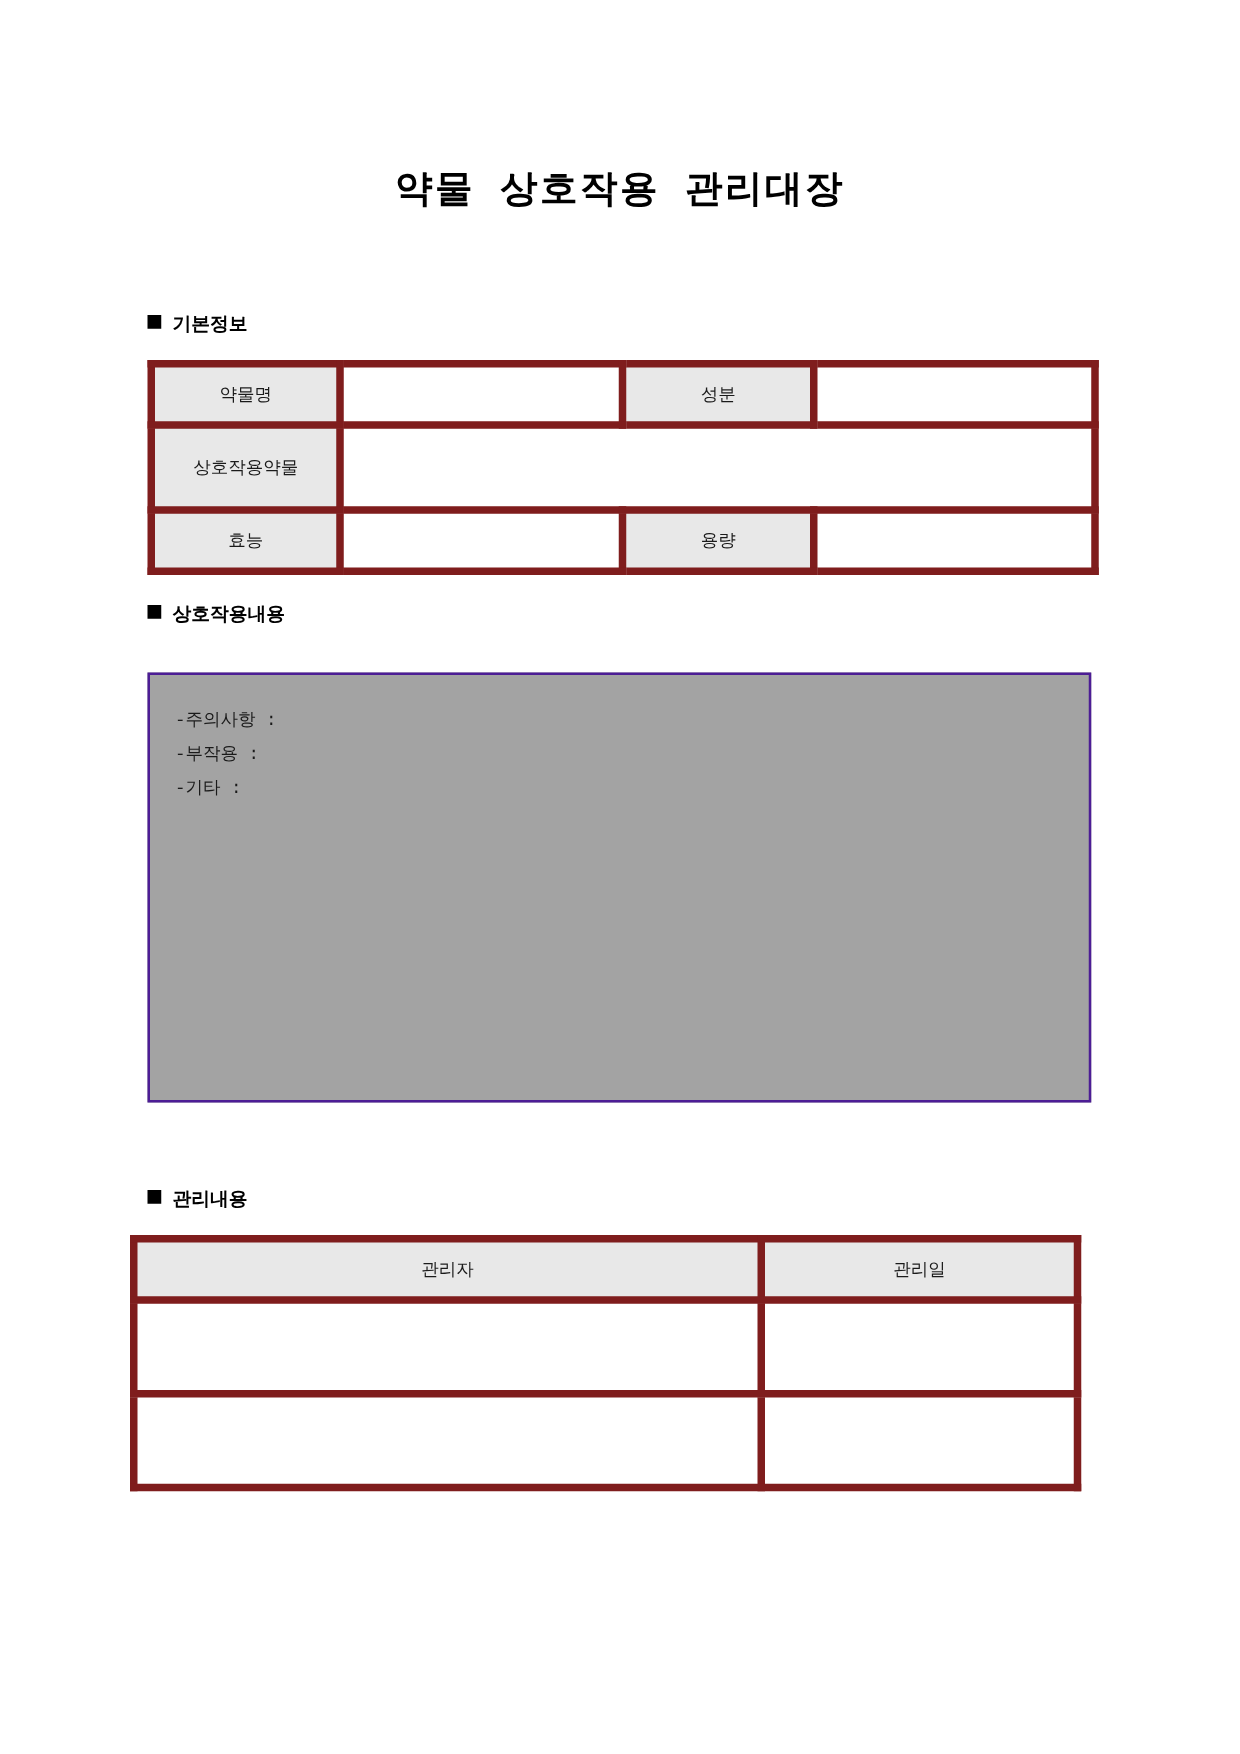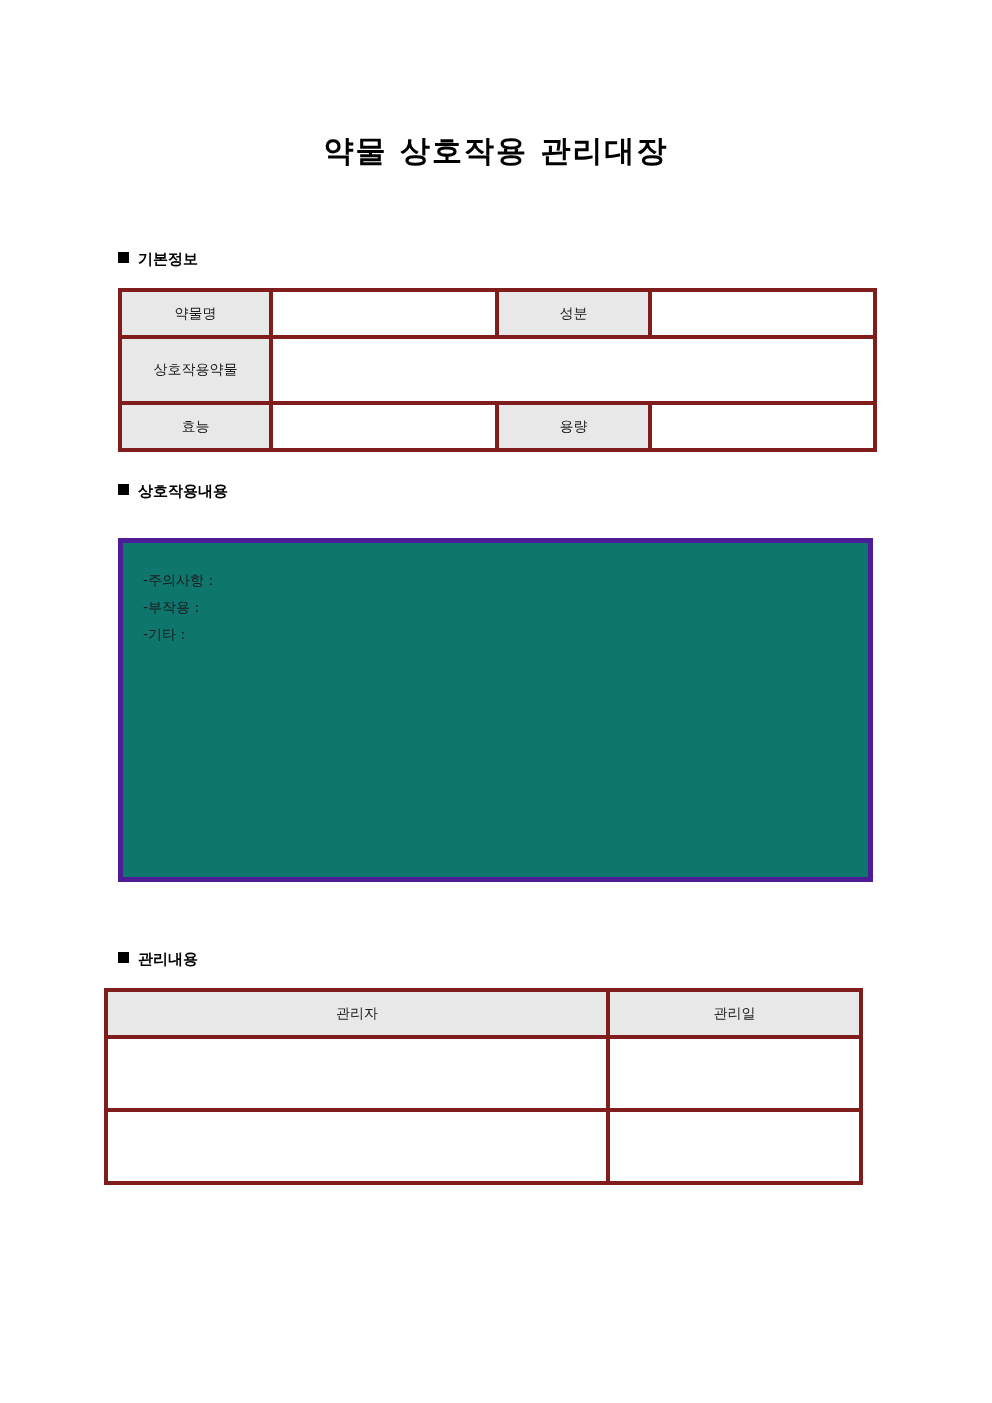--- a/index.html
+++ b/index.html
@@ -14,20 +14,21 @@
     color: #111111;
     position: relative;
     overflow: hidden;
   }
 
   .page {
     position: absolute;
     left: 0; top: 0;
     width: 992px;
     height: 1029px;
+    font-family: Liberation Mono, monospace;
   }
 
   
   .doc-title {
     position: absolute;
     left: 0;
     top: 131px;
     width: 992px;
     text-align: center;
     font-size: 30px;
@@ -59,21 +60,21 @@
 
   
   table.form-table {
     position: absolute;
     border-collapse: collapse;
     table-layout: fixed;
     font-size: 14px;
     color: #1a1a1a;
   }
   table.form-table td {
-    border: 4px solid #7f1d1d;
+    border: 6px solid #7f1d1d;
     padding: 0;
     text-align: center;
     vertical-align: middle;
     background: #ffffff;
   }
   table.form-table td.label {
     background: #e8e8e8;
   }
 
   #table-basic {
@@ -87,22 +88,22 @@
     width: 755px;
   }
 
   
   #interaction-box {
     position: absolute;
     left: 118px;
     top: 538px;
     width: 755px;
     height: 344px;
-    border: 5px solid #4c1d95;
-    background: #0f766e;
+    border: 2px solid #4c1d95;
+    background: #a3a3a3;
     box-sizing: border-box;
   }
   #interaction-box .lines {
     padding: 24px 0 0 20px;
   }
   #interaction-box .line {
     font-size: 14px;
     color: #1a1a1a;
     line-height: 27px;
     white-space: pre;

